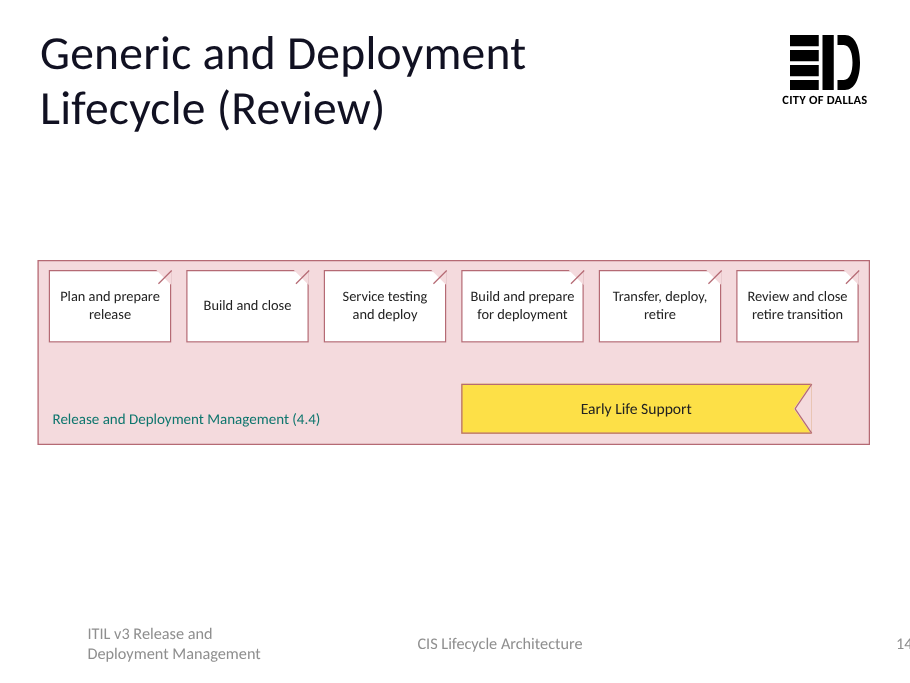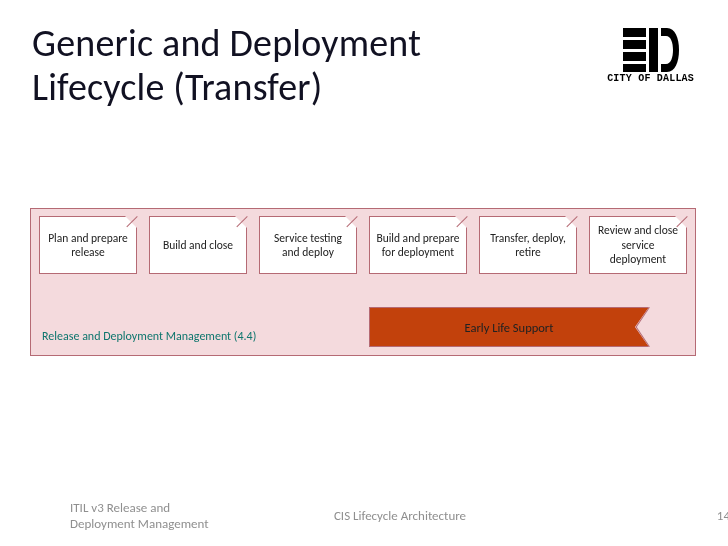--- a/index.html
+++ b/index.html
@@ -35,21 +35,20 @@
     align-items: center;
     gap: 1px;
     padding-top: 6px;
     padding-right: 2px;
   }
   .logo-caption {
     font-size: 10px;
     font-weight: 700;
     letter-spacing: 0.2px;
     color: #000;
-    font-family: Liberation Mono, monospace;
   }
   .diagram {
     position: absolute;
     left: 30px;
     top: 208px;
     width: 666px;
     height: 148px;
     background: #f4dadd;
     border: 1px solid #b56a74;
   }
@@ -106,21 +105,21 @@
     bottom: 12px;
     font-size: 12px;
     color: #0f766e;
   }
   .early-life {
     position: absolute;
     left: 338px;
     bottom: 8px;
     width: 280px;
     height: 40px;
-    background: #c2410c;
+    background: #fde047;
     border: 1px solid #b56a74;
     display: flex;
     align-items: center;
     justify-content: center;
     font-size: 12.5px;
     color: #222;
   }
   .early-life::after {
     content: "";
     position: absolute;
@@ -170,21 +169,21 @@
   .footer-right { }
 </style>
 </head>
 <body>
 
 <div class="slide">
 
   <div class="header">
     <div class="title">
       <span>Generic and Deployment</span><br>
-      <span>Lifecycle (Transfer)</span>
+      <span>Lifecycle (Review)</span>
     </div>
     <div class="logo-block">
       <svg width="56" height="44" viewBox="0 0 56 44">
         <g fill="#000">
           <rect x="0" y="0" width="23" height="9"></rect>
           <rect x="0" y="12" width="23" height="9"></rect>
           <rect x="0" y="24" width="23" height="9"></rect>
           <rect x="0" y="36" width="23" height="8"></rect>
           <rect x="26" y="0" width="9" height="44"></rect>
           <path d="M38 0 h6 c8 0 12 10 12 22 s-4 22 -12 22 h-6 v-8 h5 c5 0 7-7 7-14 s-2-14 -7-14 h-5 z"></path>
@@ -205,21 +204,21 @@
       <div class="phase">
           <span>Service testing and deploy</span>
         </div>
       <div class="phase">
           <span>Build and prepare for deployment</span>
         </div>
       <div class="phase">
           <span>Transfer, deploy, retire</span>
         </div>
       <div class="phase">
-          <span>Review and close service deployment</span>
+          <span>Review and close retire transition</span>
         </div>
     </div>
     <div class="section-label">Release and Deployment Management (4.4)</div>
     <div class="early-life">
       <span>Early Life Support</span>
       <span class="early-notch-top"></span>
       <span class="early-notch-bot"></span>
     </div>
   </div>
 

